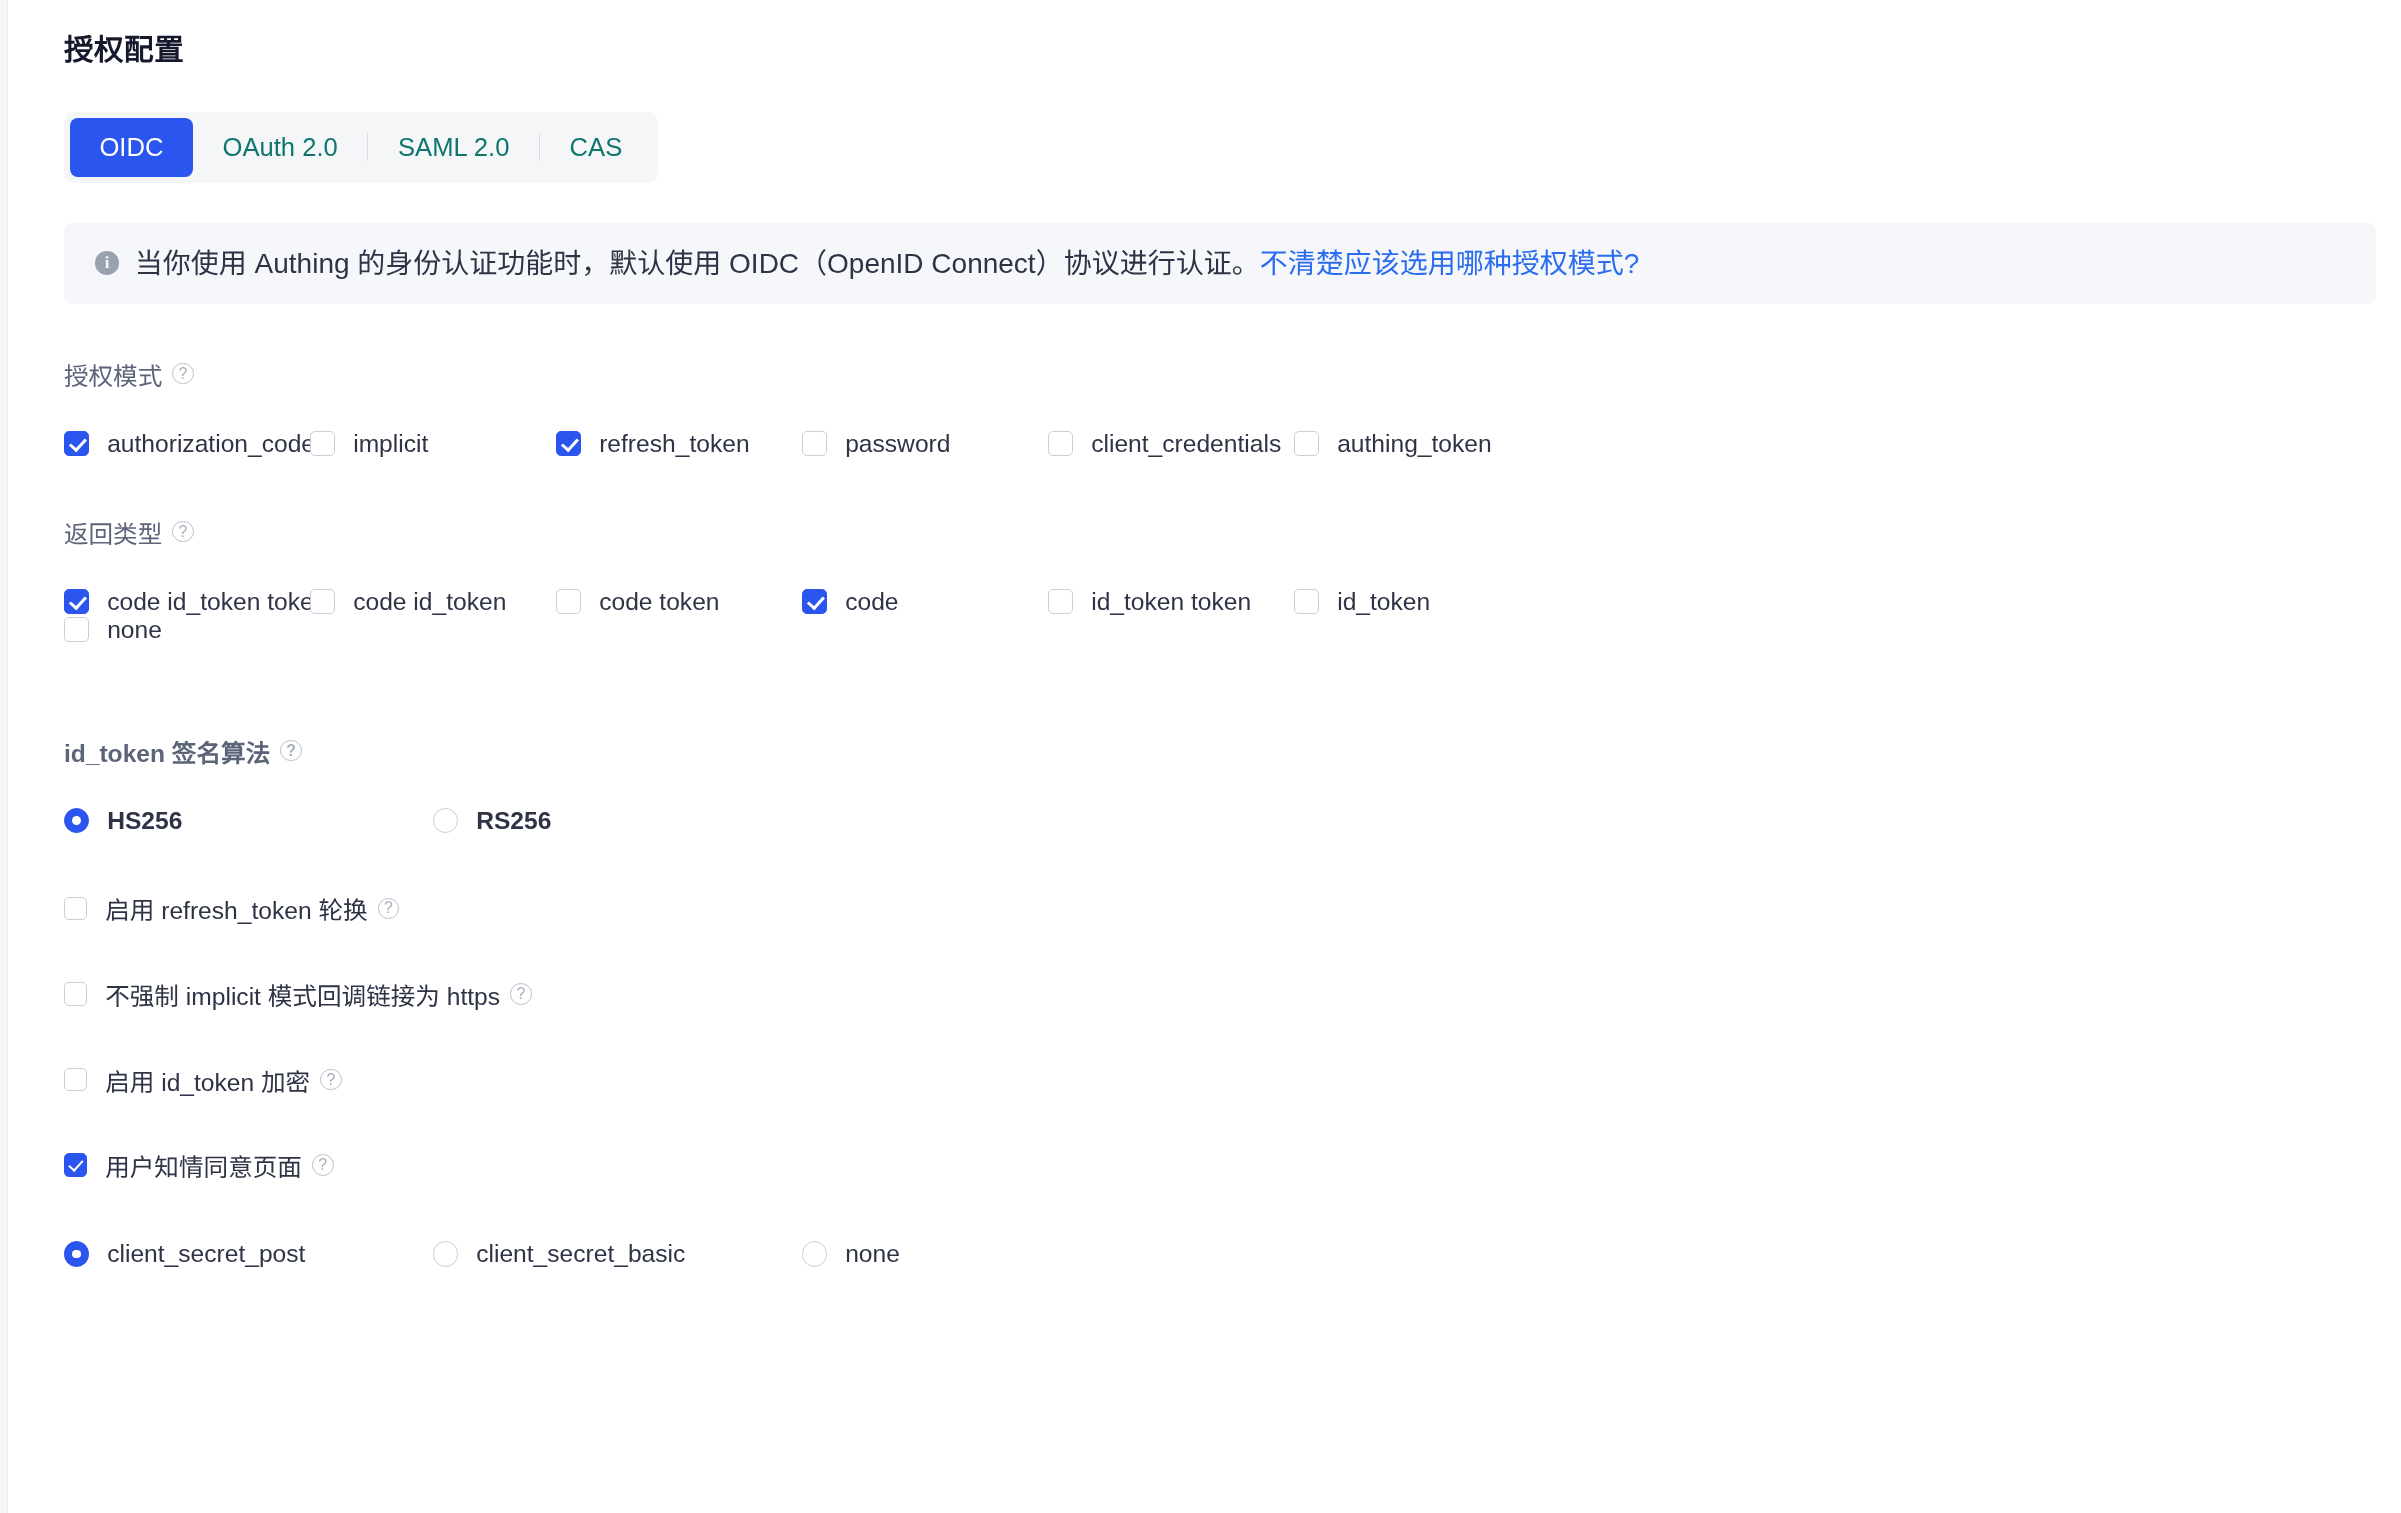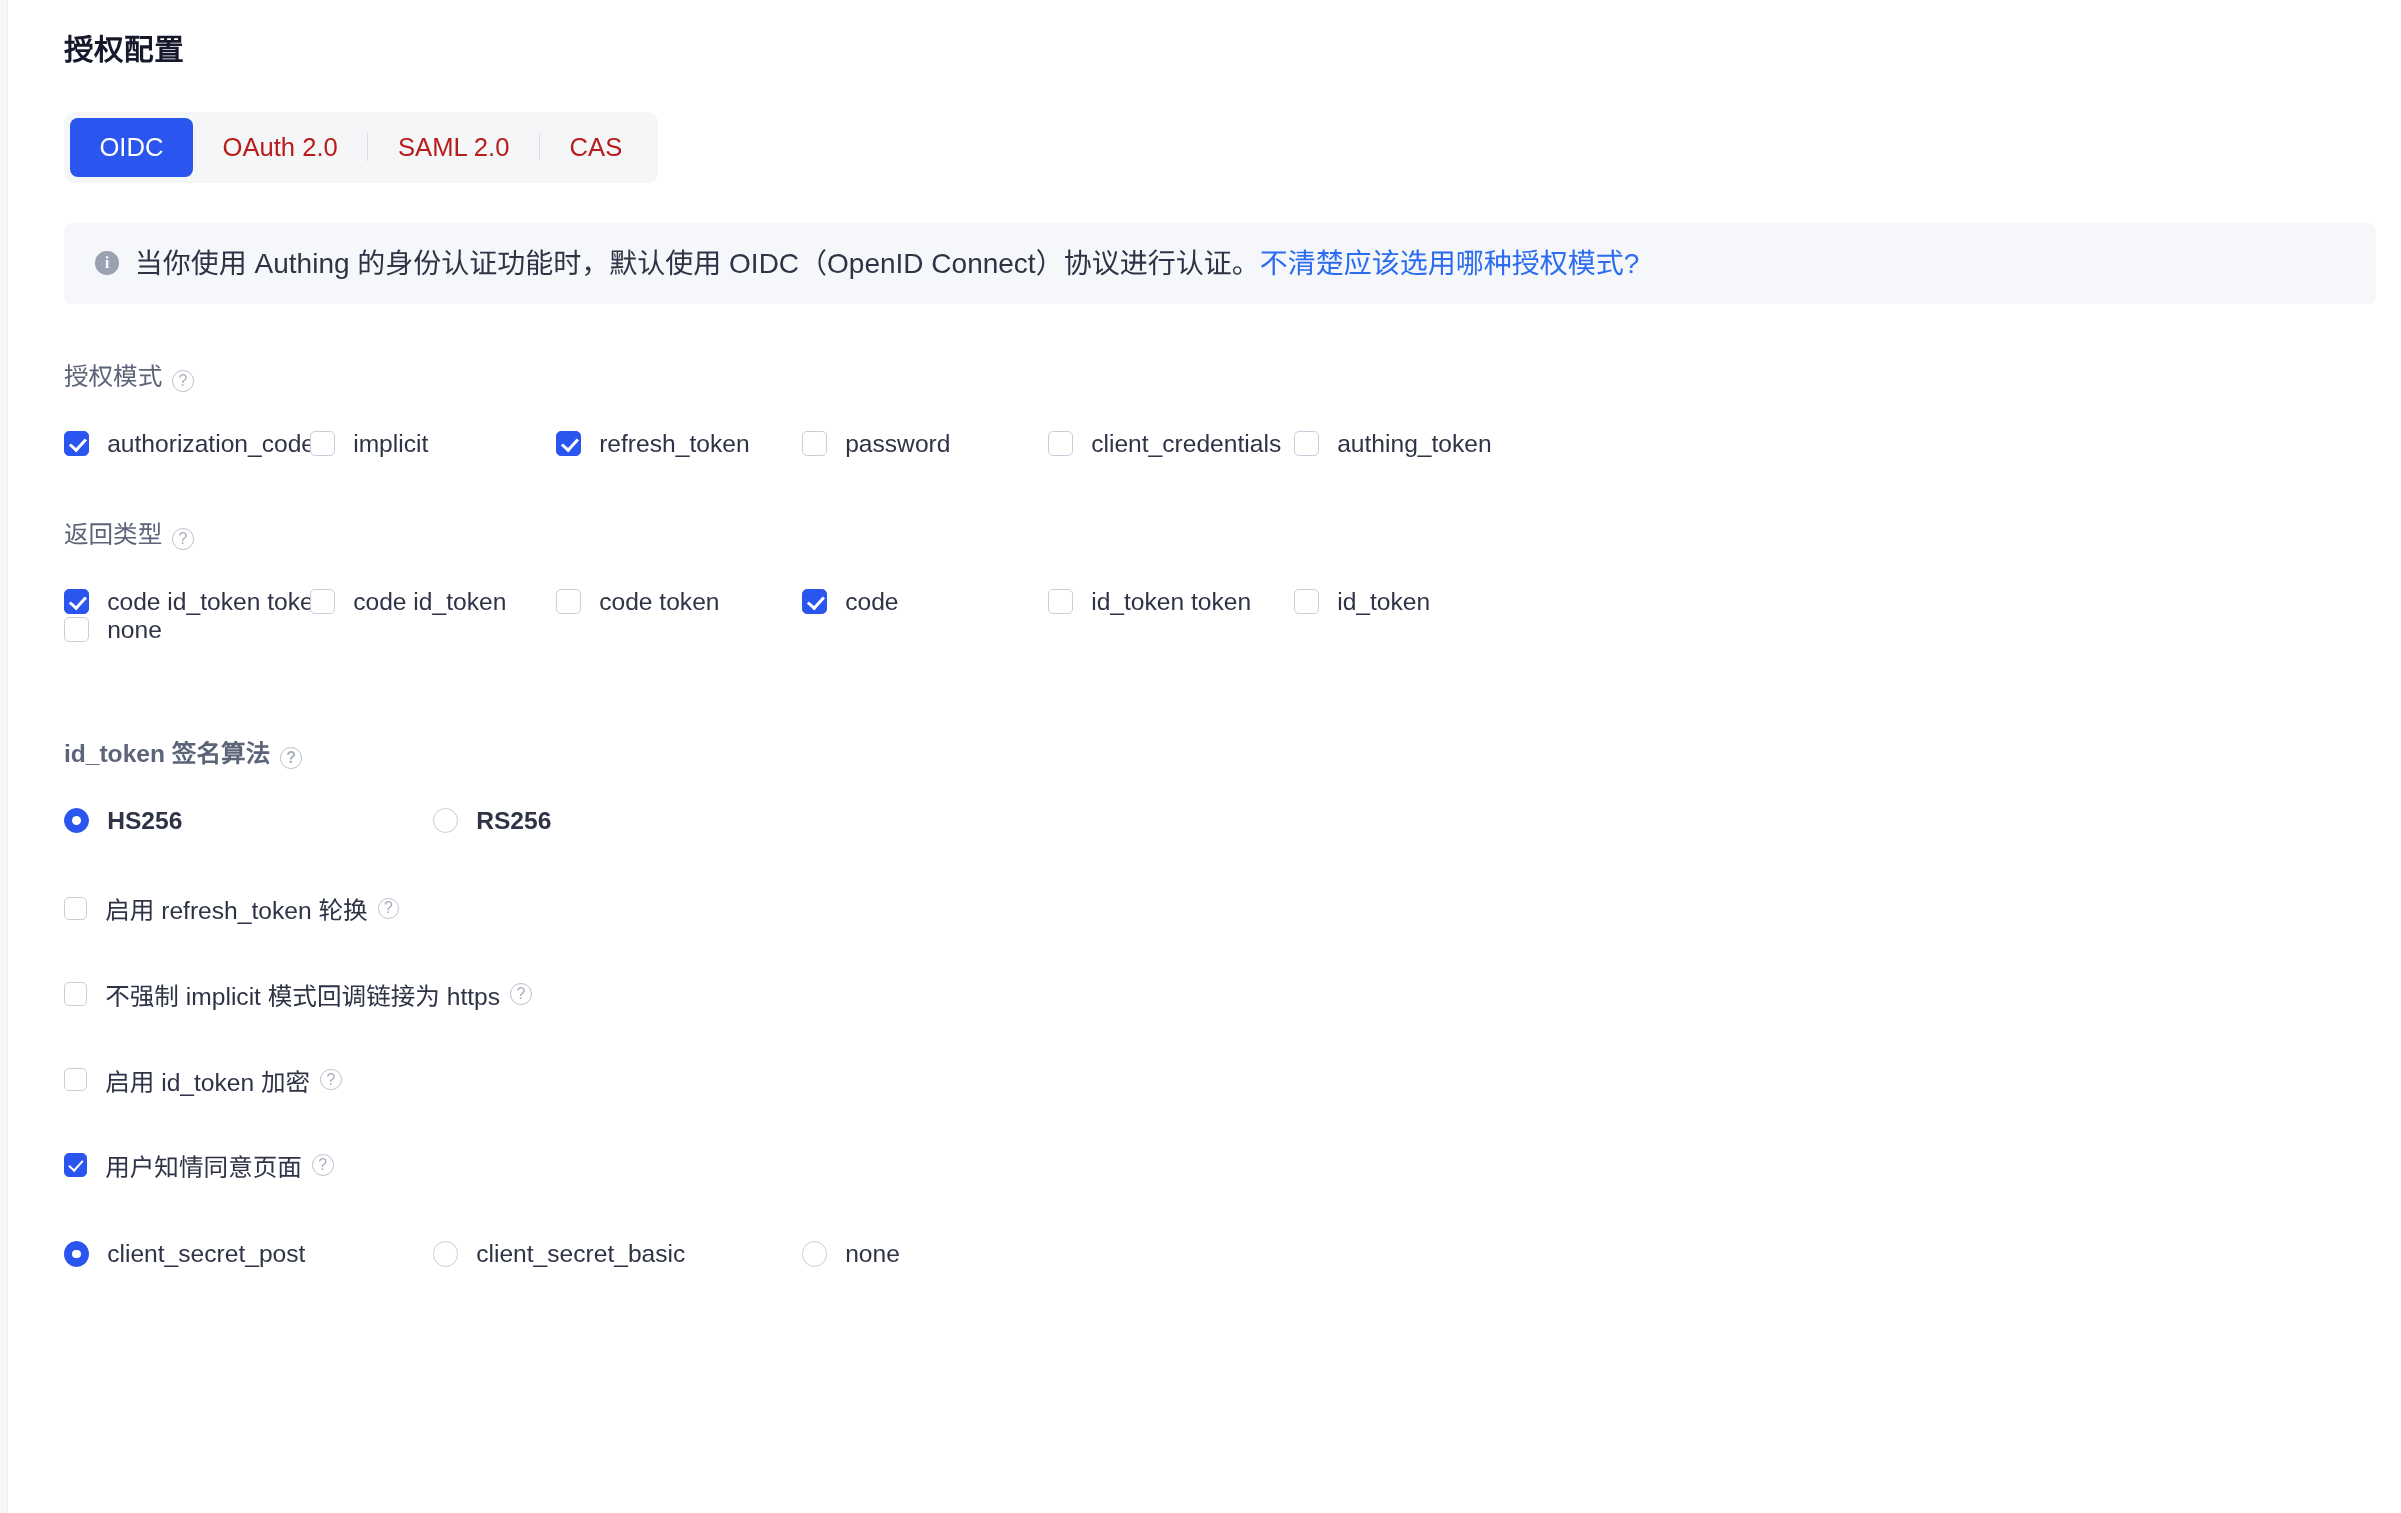--- a/index.html
+++ b/index.html
@@ -53,21 +53,21 @@
     border-radius: 9.9px;
     padding: 5.9px;
     height: 71px;
   }
   .tab {
     height: 59px;
     display: flex;
     align-items: center;
     padding: 0 29.6px;
     font-size: 25.6px;
-    color: #b91c1c;
+    color: #0f766e;
     border-radius: 7.9px;
     cursor: pointer;
     white-space: nowrap;
   }
   .tab.active {
     background: #2b55ef;
     color: #ffffff;
     font-weight: 500;
   }
   .tab-sep {
@@ -110,21 +110,21 @@
   .info-link {
     color: #2b6cf0;
     cursor: pointer;
     text-decoration: none;
   }
 
   
   .group { margin-left: 55px; }
   .group-label {
     display: flex;
-    align-items: flex-end;
+    align-items: center;
     font-size: 24.6px;
     color: #5b6478;
     margin-bottom: 0;
   }
   .help-icon {
     width: 21.7px; height: 21.7px;
     border-radius: 50%;
     border: 1.6px solid #b9bfcb;
     color: #a7aebb;
     font-size: 15.8px;

